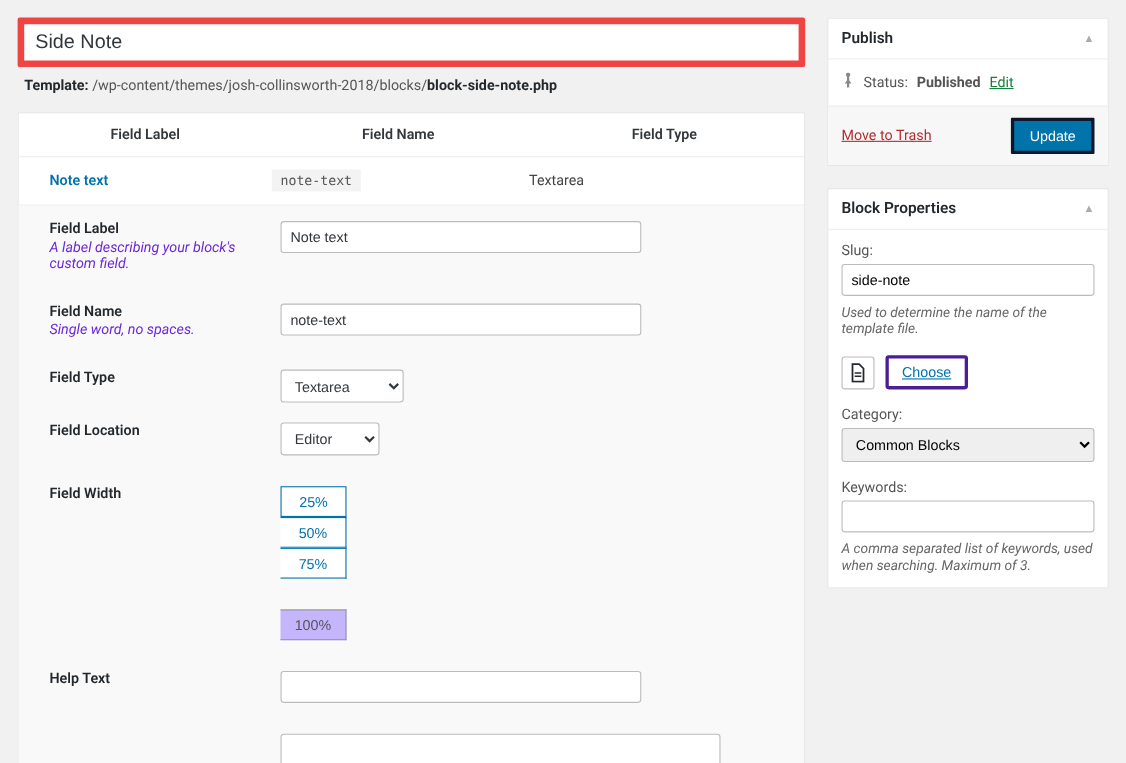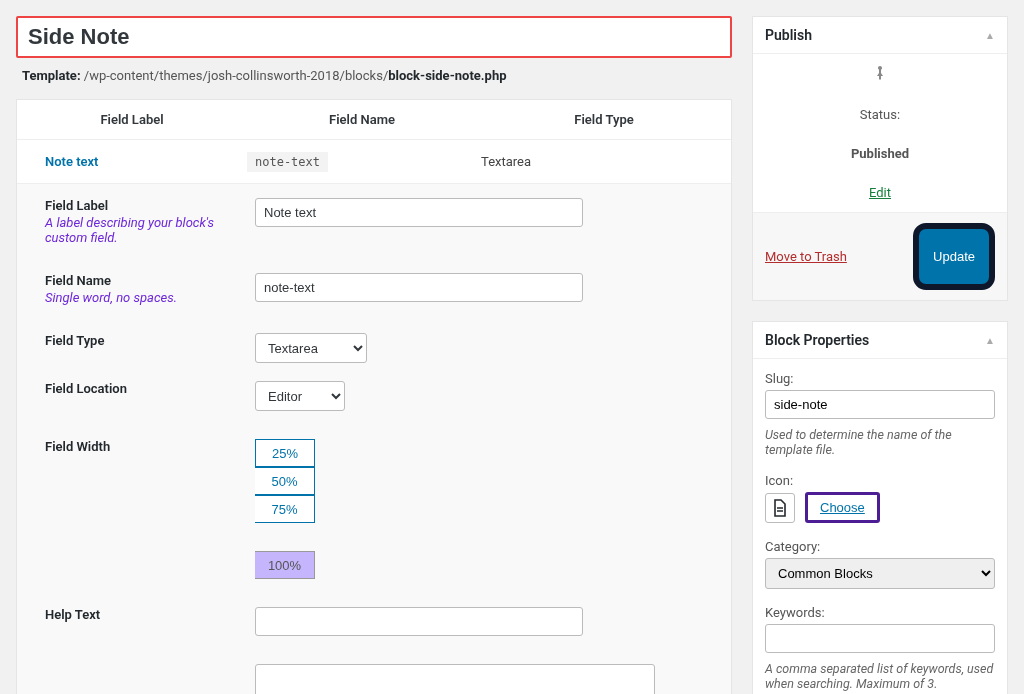--- a/index.html
+++ b/index.html
@@ -18,27 +18,26 @@
   .main {
     flex: 1;
     min-width: 0;
   }
   .sidebar {
     width: 256px;
     flex-shrink: 0;
   }
   .title-input {
     width: 100%;
-    font-size: 22px;
+    font-size: 18px;
     padding: 6px 10px;
-    border: 2px solid #ef4444;
+    border: 6px solid #ef4444;
     border-radius: 2px;
     background: #fff;
     color: #32373c;
-    font-weight: bold;
   }
   .template-line {
     padding: 10px 6px 16px;
     color: #555;
     font-size: 13px;
   }
   .template-line b { color: #23282d; }
   .panel {
     background: #fff;
     border: 1px solid #e5e5e5;
@@ -97,30 +96,30 @@
     border:1px solid #e5e5e5;
     margin-bottom:20px;
   }
   .box-head {
     display:flex; justify-content:space-between; align-items:center;
     padding:10px 12px; font-weight:600; font-size:14px;
     border-bottom:1px solid #eee;
   }
   .box-body { padding: 12px; }
   .tri { color:#aaa; font-size:10px; user-select:none; }
-  .status-row { display:flex; align-items:center; gap:24px; color:#555;flex-direction:column; }
+  .status-row { display:flex; align-items:center; gap:8px; color:#555; }
   .pin { color:#999; }
   .pub-actions {
     display:flex; justify-content:space-between; align-items:center;
     background:#f7f7f7; padding:10px 12px; border-top:1px solid #eee;
   }
   .trash { color:#b32d2e; text-decoration:underline; cursor:pointer; font-size:13px; }
   .update-btn {
-    background:#0073aa; color:#fff; border:6px solid #0f172a;
-    padding:20px 14px; border-radius:13px; font-size:13px; cursor:pointer;
+    background:#0073aa; color:#fff; border:3px solid #0f172a;
+    padding:6px 14px; border-radius:1px; font-size:13px; cursor:pointer;
   }
   .edit-link { color:#15803d; text-decoration:underline; cursor:pointer; }
   .lbl { color:#555; display:block; margin-bottom:4px; }
   .slug-input, .cat-sel, .kw-input {
     width:100%; border:1px solid #bbb; border-radius:3px; padding:6px 8px; font-size:13px;
   }
   .hint { color:#666; font-style:italic; font-size:12.5px; margin-top:8px; }
   .icon-row { display:flex; gap:10px; align-items:center; margin-top:4px;}
   .icon-box { width:30px; height:30px; border:1px solid #bbb; border-radius:3px; display:flex; align-items:center; justify-content:center;}
   .choose-btn { border:3px solid #4c1d95; color:#0073aa; background:#fff; padding:5px 12px; border-radius:3px; cursor:pointer; font-size:13px;text-decoration:underline;}
@@ -263,21 +262,20 @@
         <span>Block Properties</span>
         <span class="tri">▲</span>
       </div>
       <div class="box-body">
         <div class="section">
           <span class="lbl">Slug:</span>
           <input class="slug-input" value="side-note" style="">
           <div class="hint">Used to determine the name of the template file.</div>
         </div>
         <div class="section">
-          <span class="lbl">Icon:</span>
           <div class="icon-row">
             <span class="icon-box">
               <svg width="16" height="18" viewBox="0 0 16 18">
                   <path fill="none" stroke="#23282d" stroke-width="1.6" d="M3 1h6l4 4v12H3z"></path>
                   <path stroke="#23282d" stroke-width="1.4" d="M5 9h6M5 12h6"></path>
                 </svg>
             </span>
             <button class="choose-btn">Choose</button>
           </div>
         </div>

